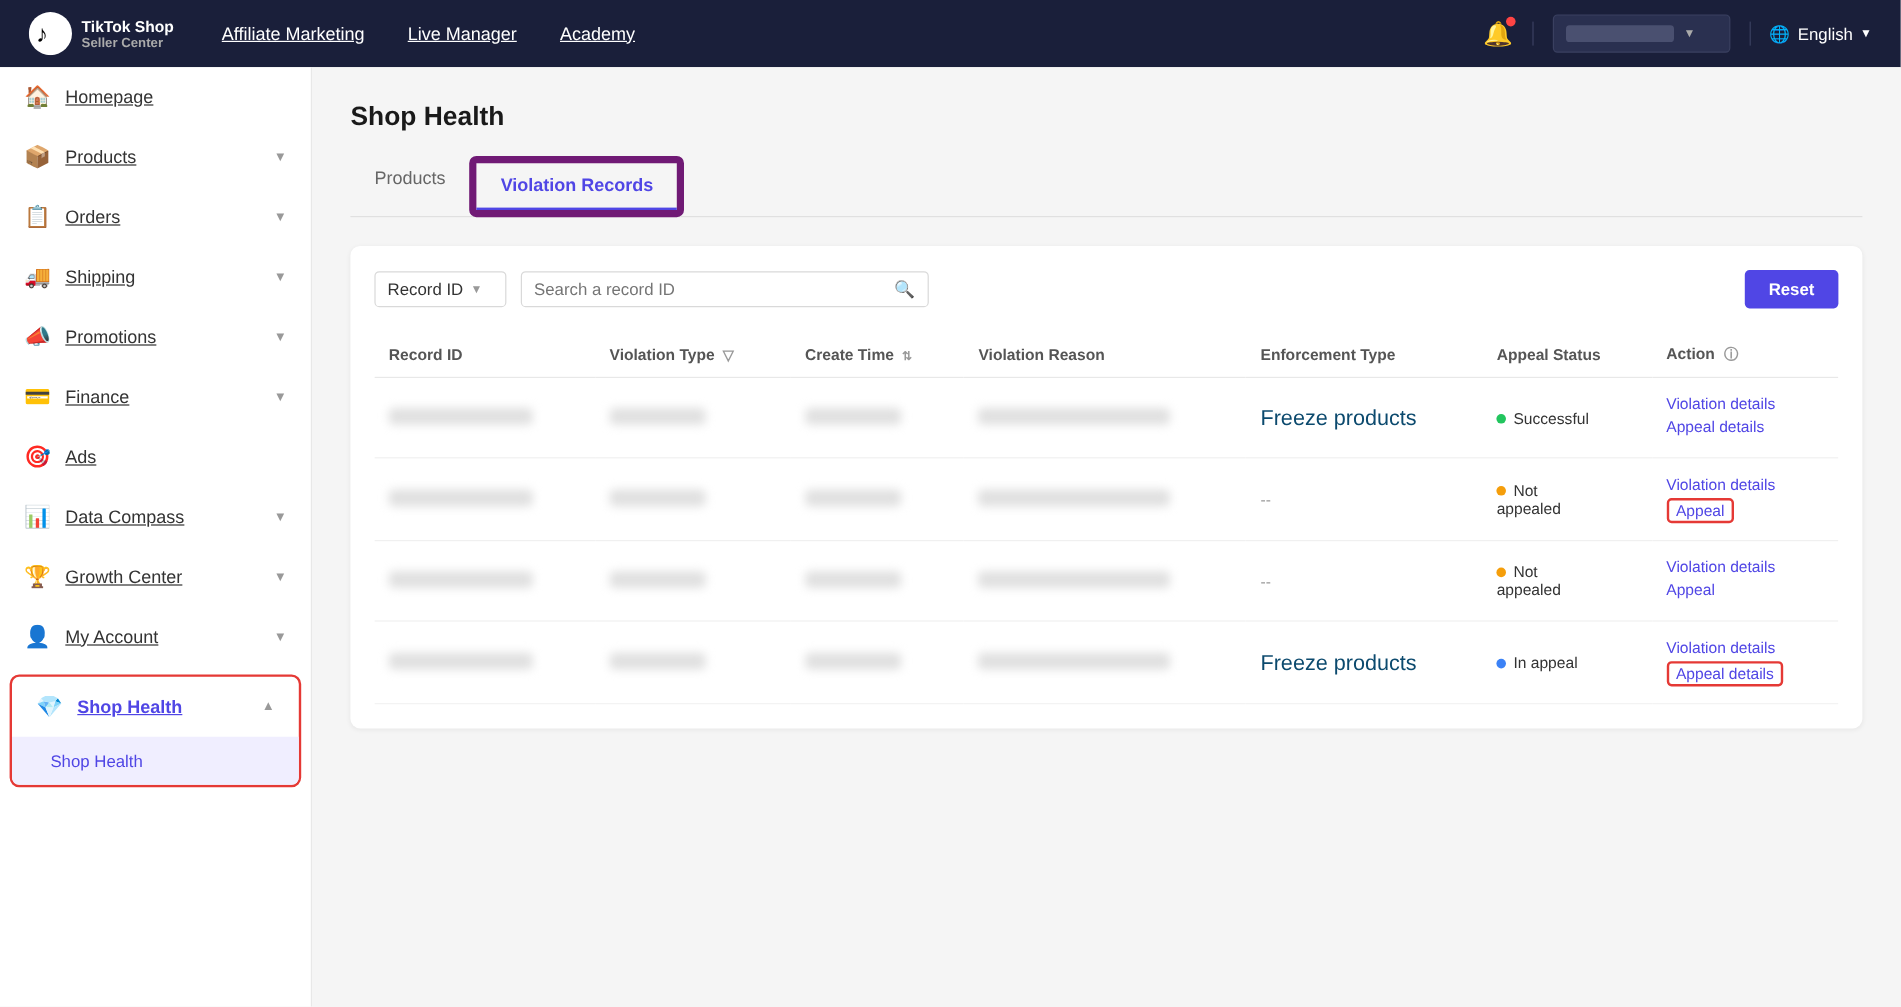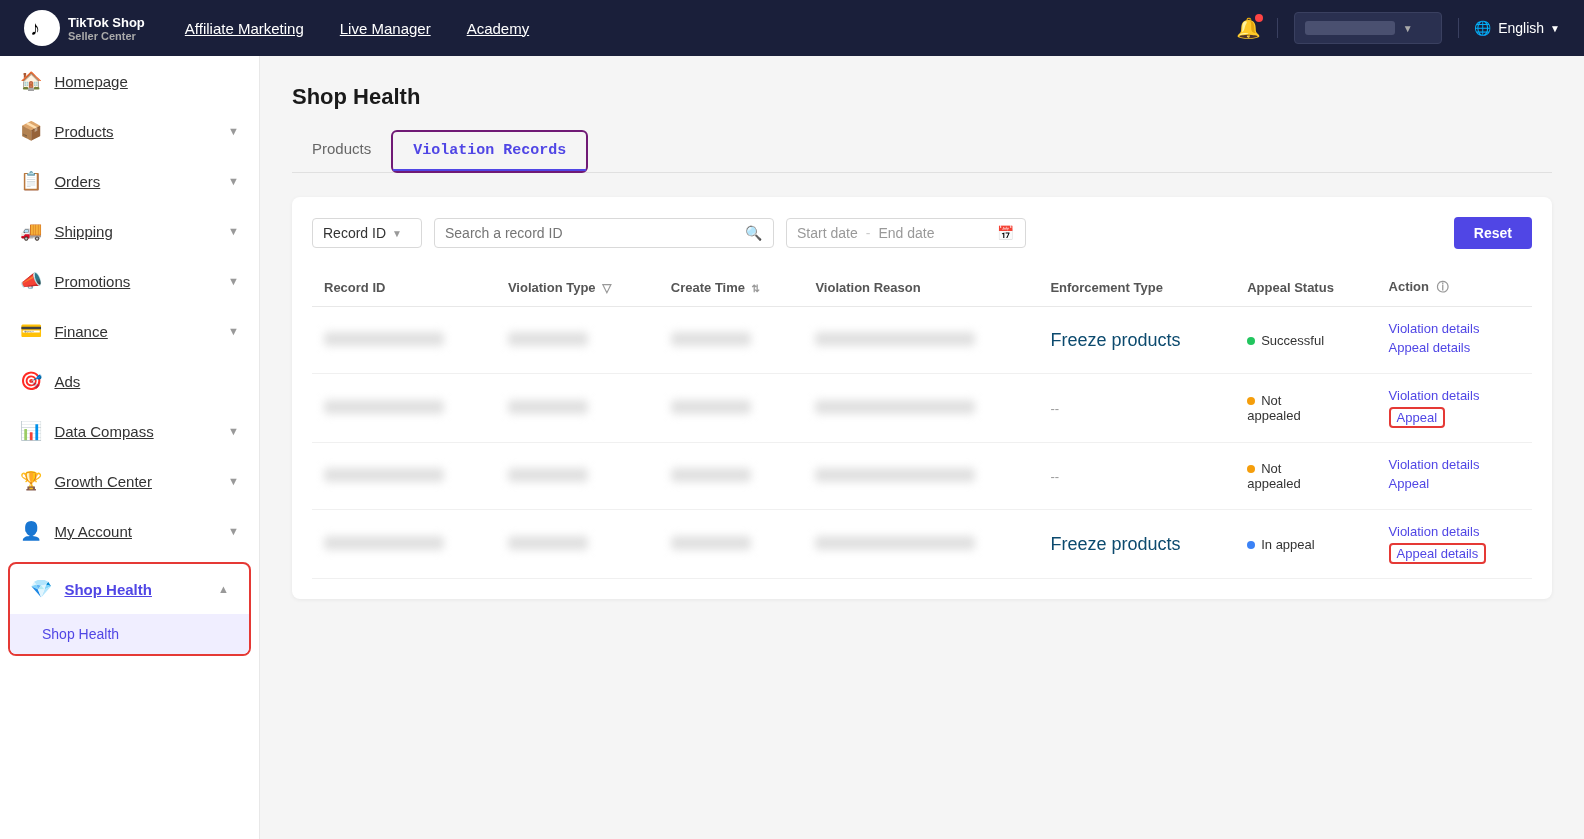--- a/index.html
+++ b/index.html
@@ -413,42 +413,36 @@
         <div class="sidebar-sub-item">Shop Health</div>
       </div>
     </div>
   </aside>
 
   <main class="main">
     <h1 class="page-title">Shop Health</h1>
 
     <div class="tabs">
       <div class="tab">Products</div>
-      <div style="border: 2px solid #701a75; border-radius: 6px; margin-bottom: -1px; font-family: Liberation Mono, monospace;">
+      <div style="border: 6px solid #701a75; border-radius: 6px; margin-bottom: -1px;">
         <div class="tab active" style="border-bottom: 2px solid #5046e5;">Violation Records</div>
       </div>
     </div>
 
     <div class="content-card">
 
       <div class="filter-bar">
         <div class="filter-id-select">
           <span>Record ID</span>
           <span style="font-size:10px; color:#999;">▼</span>
         </div>
         <div class="filter-search">
           <input type="text" style="color: rgb(153, 153, 153);" placeholder="Search a record ID">
           <span style="color:#999;">🔍</span>
         </div>
-        <div class="date-range">
-          <span>Start date</span>
-          <span style="color:#ccc;">-</span>
-          <span>End date</span>
-          <span style="margin-left:auto; color:#999;">📅</span>
-        </div>
         <button class="reset-btn">Reset</button>
       </div>
 
       <div class="table-wrap">
         <table>
           <thead>
             <tr>
               <th>
                 <span>Record ID</span>
               </th>

